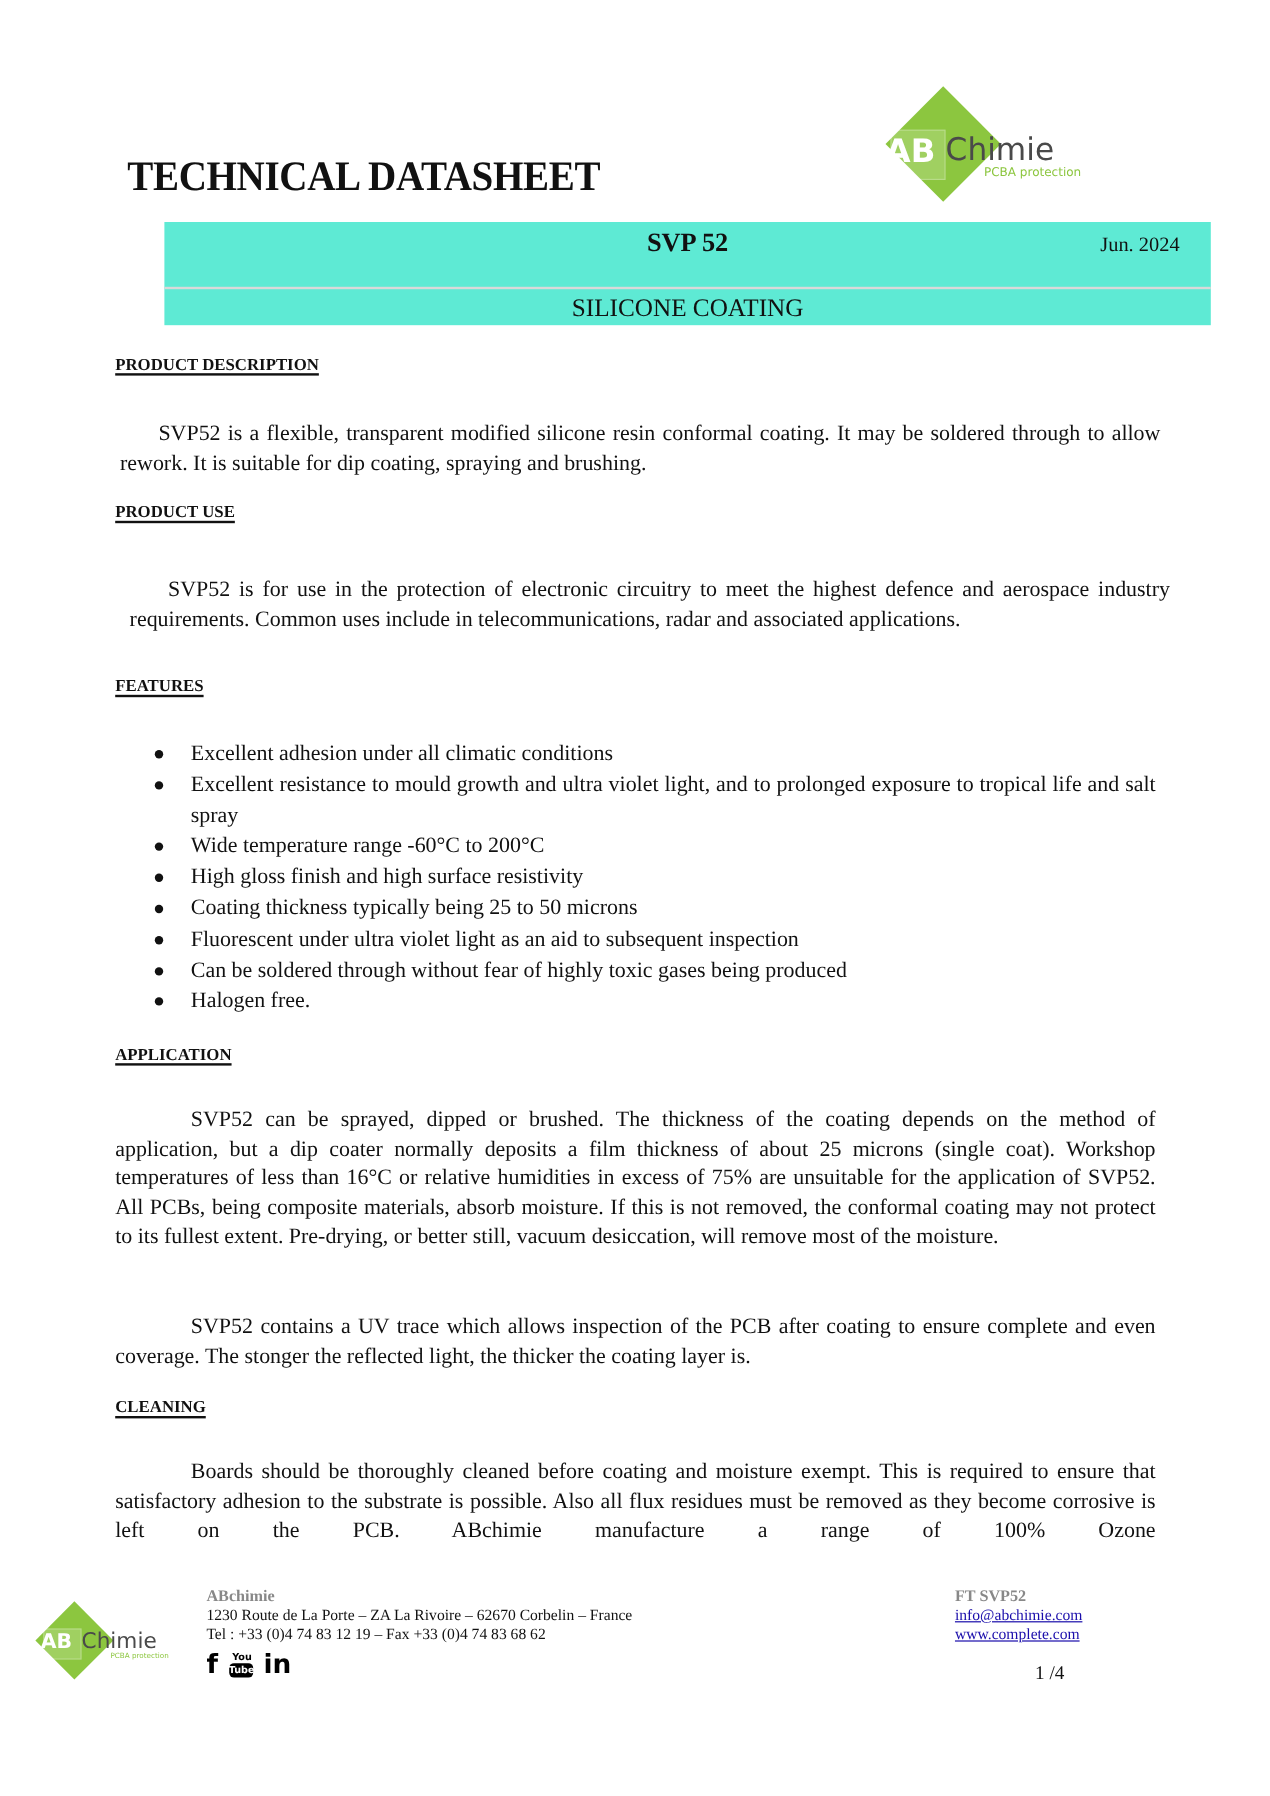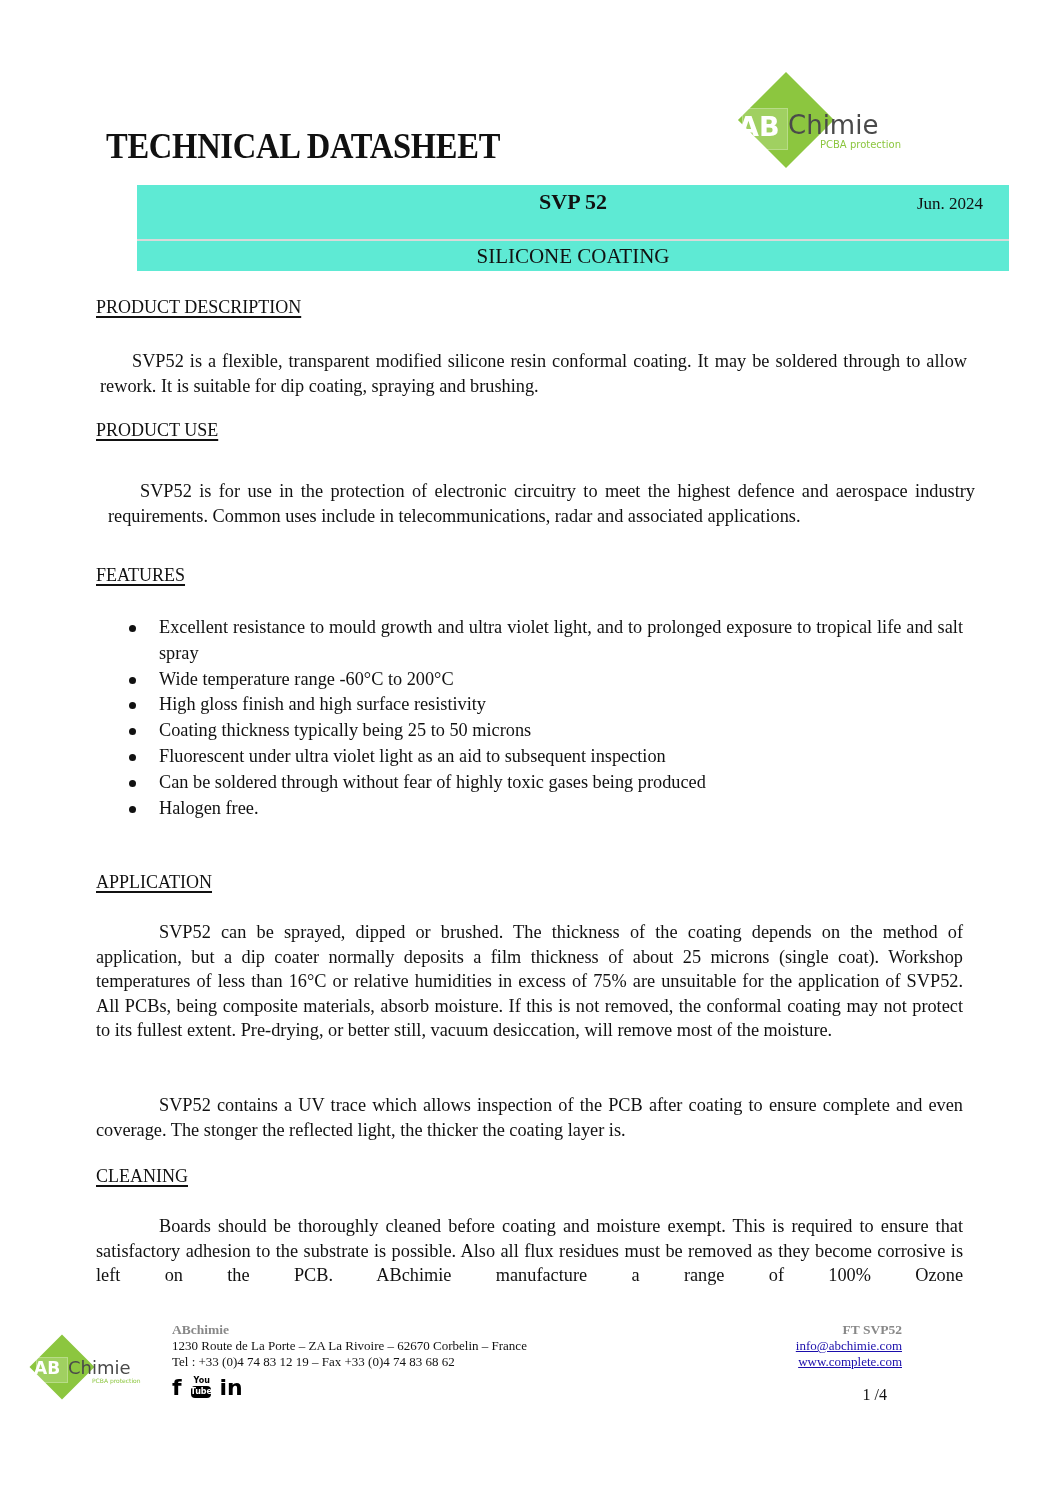--- a/index.html
+++ b/index.html
@@ -43,21 +43,21 @@
     .product-code {
       position: absolute; left: 0; right: 0; top: 4px; text-align: center;
       font-size: 22px; font-weight: bold;
     }
     .product-date { position: absolute; right: 26px; top: 9px; font-size: 17px; }
     .product-type {
       position: absolute; left: 0; right: 0; top: 59px; text-align: center; font-size: 21px;
     }
 
     .section-h {
-      left: 96px; font-size: 18px; font-weight: normal; text-decoration: underline;
+      left: 96px; font-size: 14px; font-weight: bold; text-decoration: underline;
       text-underline-offset: 3px; text-decoration-thickness: 2px;
     }
     .para {
       left: 96px; width: 867px; font-size: 18.3px; line-height: 24.5px; text-align: justify;
     }
     .indent1 { text-indent: 32px; }
     .indent2 { text-indent: 63px; }
 
     .features { left: 96px; width: 867px; font-size: 18.3px; line-height: 25.8px; margin: 0; padding: 0; list-style: none; }
     .features li { position: relative; padding-left: 63px; text-align: justify; }
@@ -70,21 +70,21 @@
     .footer-block { left: 172px; top: 1322px; font-size: 13px; line-height: 16px; }
     .footer-company { color: #888; font-weight: bold; font-size: 13.5px; }
     .social { left: 172px; top: 1376px; display: flex; gap: 8px; align-items: flex-end; }
     .social span { display: inline-block; }
     .fb { font-family: "DejaVu Sans", sans-serif; font-weight: bold; font-size: 22px; line-height: 20px; color: #000; }
     .yt { width: 22px; height: 22px; position: relative; }
     .yt .you { position: absolute; left: 4px; top: 0; font-family: "DejaVu Sans", sans-serif; font-size: 8px; font-weight: bold; color: #000; }
     .yt .tube { position: absolute; left: 1px; top: 10px; width: 20px; height: 12px; background: #000; border-radius: 4px; color: #fff; font-size: 8px; font-weight: bold; text-align: center; line-height: 12px; font-family: "DejaVu Sans", sans-serif; }
     .li { font-family: "DejaVu Sans", sans-serif; font-weight: bold; font-size: 22px; line-height: 20px; color: #000; }
 
-    .footer-right { right: 156px; top: 1322px; text-align: right; font-size: 13px; line-height: 16px; }
+    .footer-right { right: 156px; top: 1322px; font-size: 13px; line-height: 16px; }
     .footer-ref { color: #888; font-weight: bold; font-size: 13.5px; }
     .footer-link { color: #1a0dab; text-decoration: underline; }
     .page-num { right: 171px; top: 1386px; font-size: 16px; }
   </style>
 </head>
 <body>
 
 <div class="abs logo-top">
   <div class="logo-diamond" style="left:24px; top:14px;"></div>
   <div class="logo-inner" style="left:14px; top:36px; width:44px; height:40px;"></div>
@@ -103,20 +103,21 @@
 </div>
 
 <div class="abs section-h" style="top:297px;">PRODUCT DESCRIPTION</div>
 <p class="abs para indent1" style="top:345px; margin:4px;">SVP52 is a flexible, transparent modified silicone resin conformal coating. It may be soldered through to allow rework. It is suitable for dip coating, spraying and brushing.</p>
 
 <div class="abs section-h" style="top:420px;">PRODUCT USE</div>
 <p class="abs para indent1" style="top:467px; margin:12px;">SVP52 is for use in the protection of electronic circuitry to meet the highest defence and aerospace industry requirements. Common uses include in telecommunications, radar and associated applications.</p>
 
 <div class="abs section-h" style="top:565px;">FEATURES</div>
 <ul class="abs features" style="top:615px;">
+  <li><span class="bullet"></span><span>Excellent adhesion under all climatic conditions</span></li>
   <li><span class="bullet"></span><span>Excellent resistance to mould growth and ultra violet light, and to prolonged exposure to tropical life and salt spray</span></li>
   <li><span class="bullet"></span><span>Wide temperature range -60°C to 200°C</span></li>
   <li><span class="bullet"></span><span>High gloss finish and high surface resistivity</span></li>
   <li><span class="bullet"></span><span>Coating thickness typically being 25 to 50 microns</span></li>
   <li><span class="bullet"></span><span>Fluorescent under ultra violet light as an aid to subsequent inspection</span></li>
   <li><span class="bullet"></span><span>Can be soldered through without fear of highly toxic gases being produced</span></li>
   <li><span class="bullet"></span><span>Halogen free.</span></li>
 </ul>
 
 <div class="abs section-h" style="top:872px;">APPLICATION</div>

